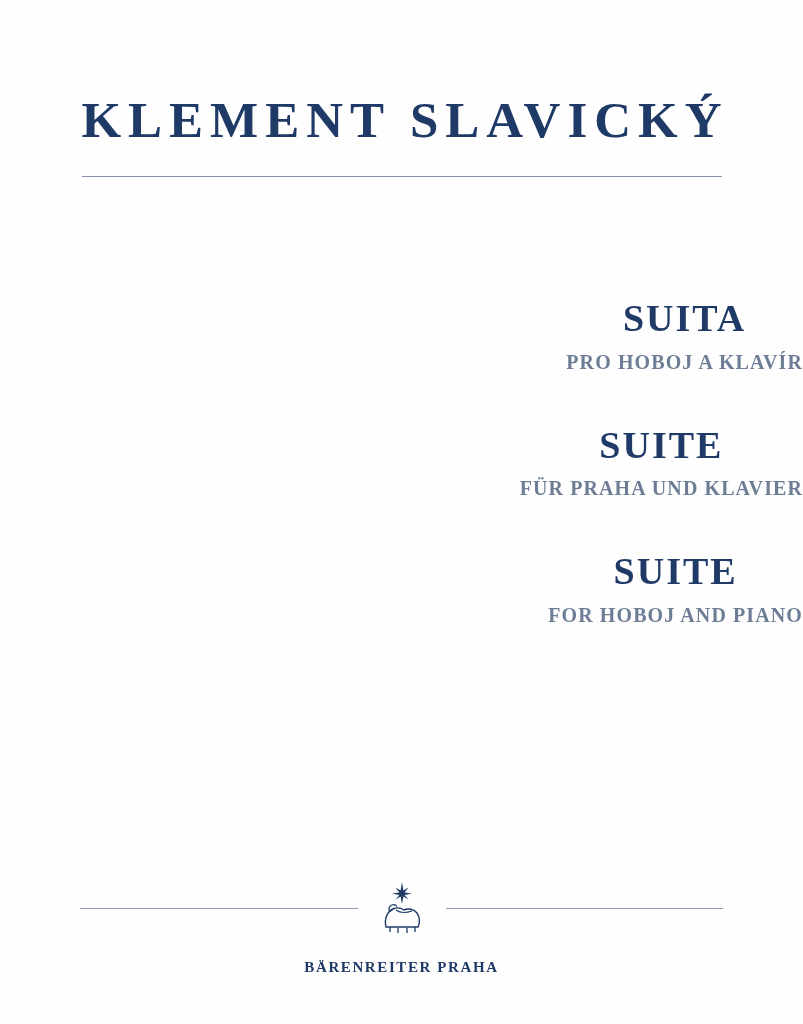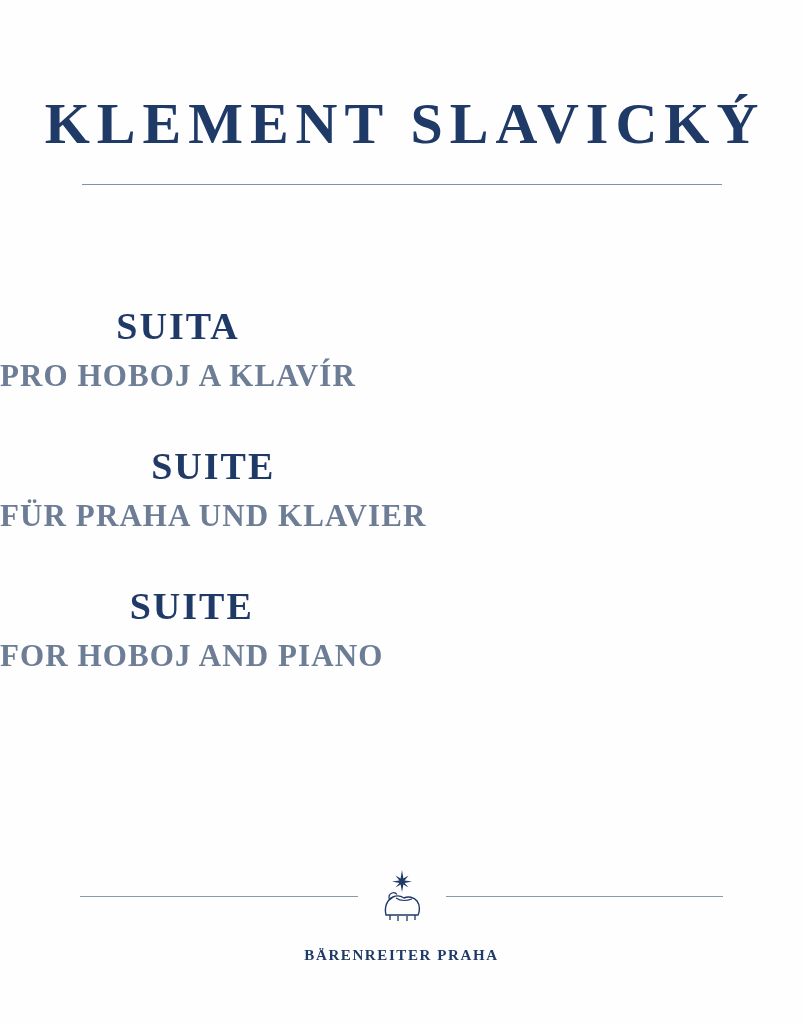--- a/index.html
+++ b/index.html
@@ -32,21 +32,21 @@
   .composer-block {
     width: 100%;
     margin-top: 92px;
     display: flex;
     flex-direction: column;
     align-items: center;
   }
 
   .composer-name {
     font-family: "Liberation Serif", serif;
-    font-size: 58px;
+    font-size: 51px;
     font-weight: bold;
     letter-spacing: 7px;
     color: #1f3a66;
     text-align: center;
     line-height: 1.1;
     padding-left: 7px;
   }
 
   .rule {
     width: 640px;
@@ -55,21 +55,21 @@
     margin-top: 28px;
     opacity: 0.75;
   }
 
   
   .titles {
     width: 100%;
     margin-top: 120px;
     display: flex;
     flex-direction: column;
-    align-items: flex-start;
+    align-items: flex-end;
   }
 
   .title-group {
     display: flex;
     flex-direction: column;
     align-items: center;
     margin-bottom: 50px;
   }
 
   .title-group:last-child {
@@ -80,33 +80,33 @@
     font-family: "Liberation Serif", serif;
     font-size: 38px;
     font-weight: bold;
     letter-spacing: 2px;
     color: #1f3a66;
     line-height: 1.15;
   }
 
   .title-sub {
     font-family: "Liberation Serif", serif;
-    font-size: 31px;
+    font-size: 20px;
     font-weight: bold;
     letter-spacing: 1.1px;
     color: #6d7d95;
     margin-top: 9px;
     line-height: 1.2;
   }
 
   
   .footer {
     position: absolute;
     left: 0;
-    bottom: 60px;
+    bottom: 48px;
     width: 100%;
     display: flex;
     flex-direction: column;
     align-items: center;
   }
 
   .logo-area {
     position: relative;
     width: 100%;
     display: flex;

